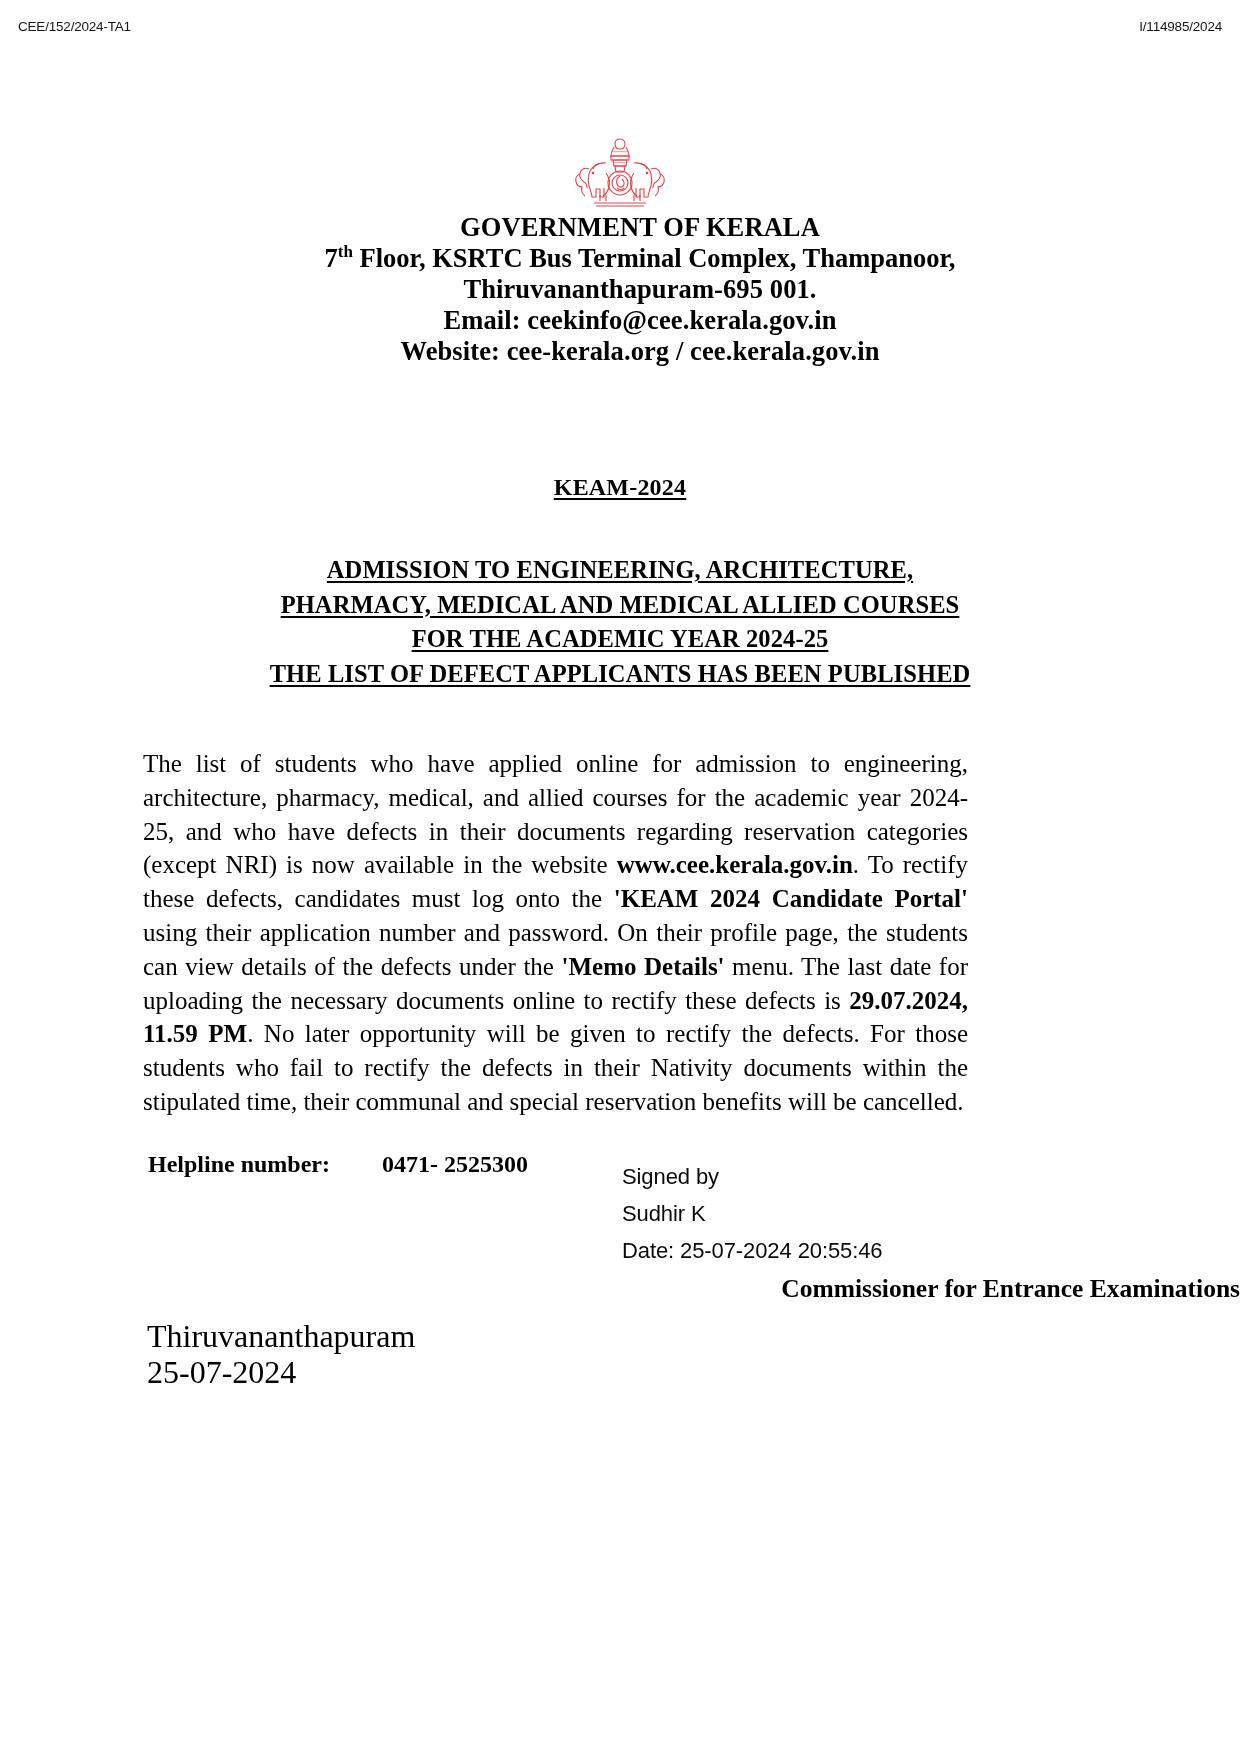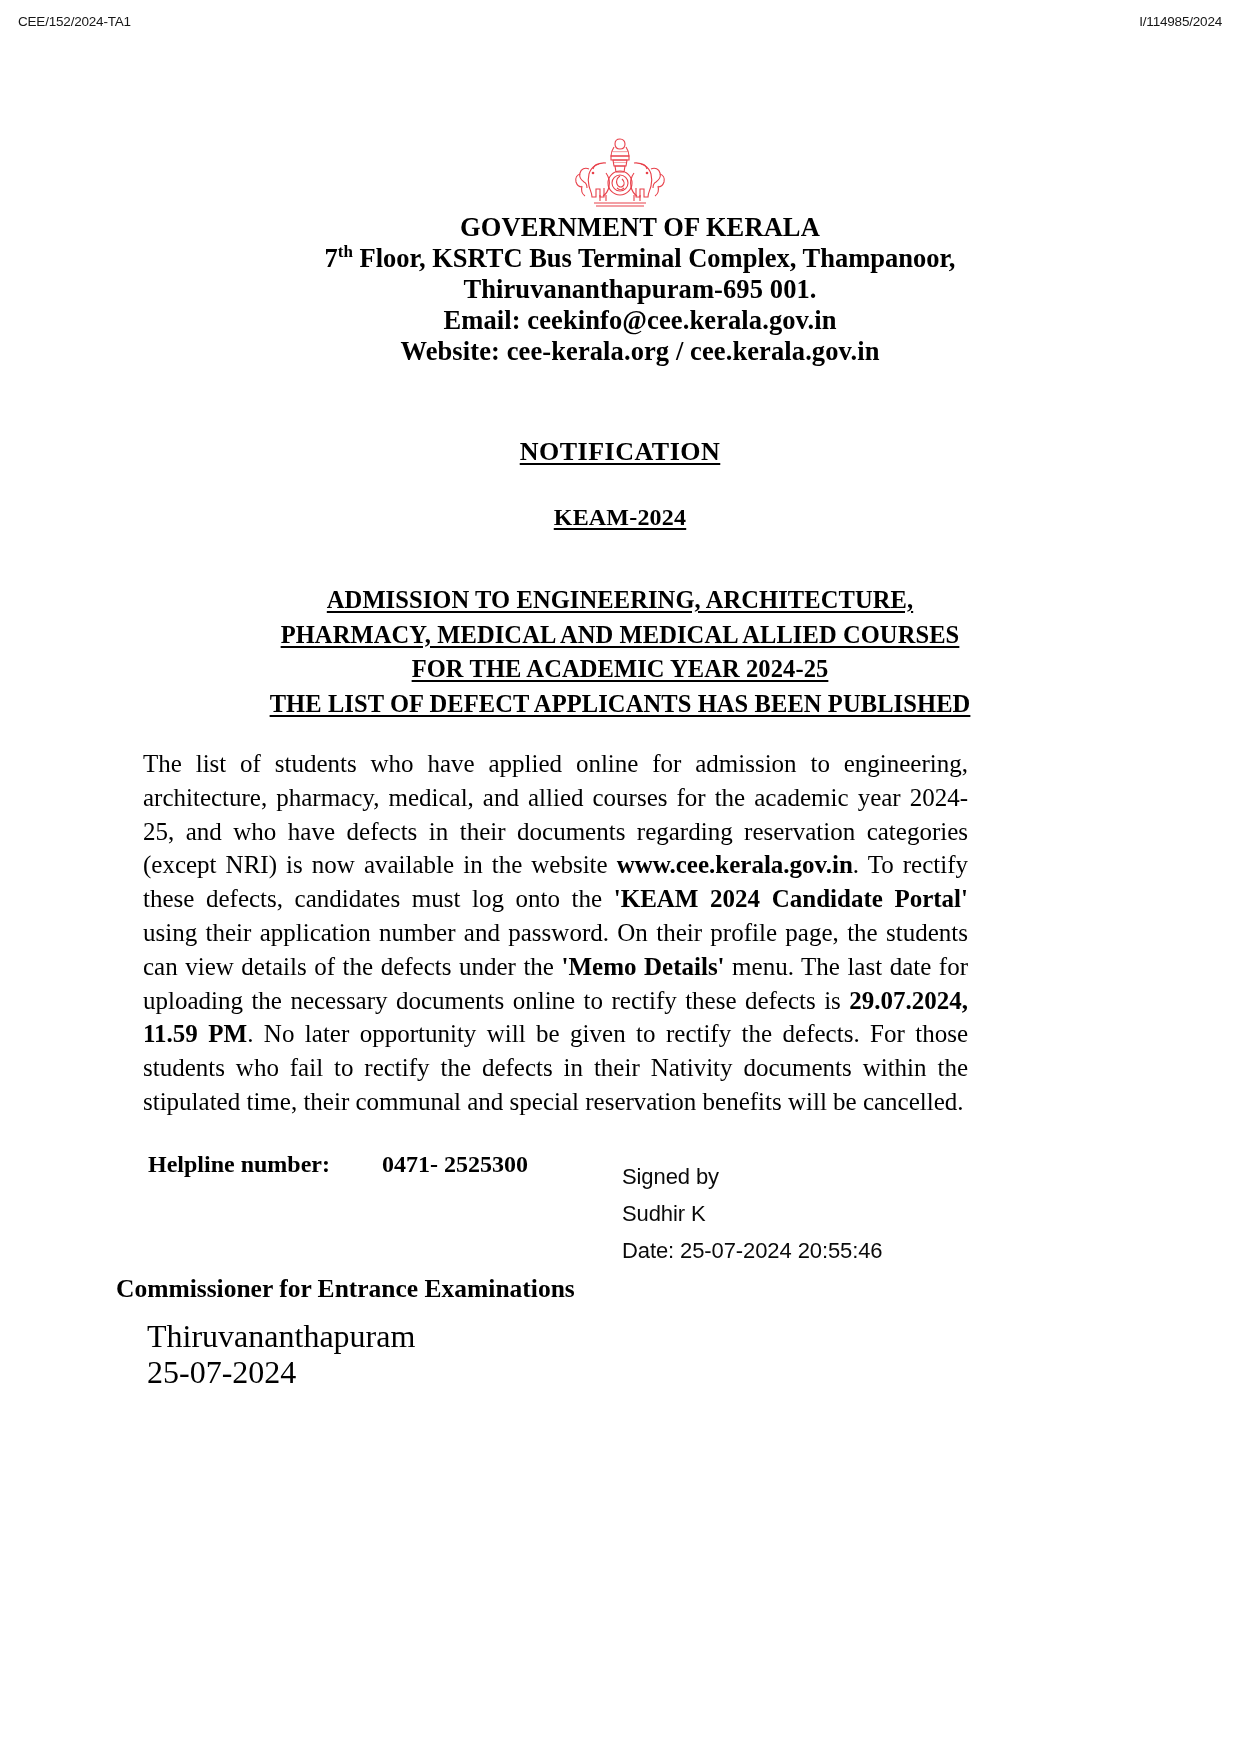--- a/index.html
+++ b/index.html
@@ -18,21 +18,21 @@
 
   
   .page-header {
     position: absolute;
     top: 8px;
     left: 0;
     width: 1240px;
     height: 26px;
     display: flex;
     justify-content: space-between;
-    align-items: center;
+    align-items: flex-end;
     padding: 0 18px;
     box-sizing: border-box;
   }
   .page-header span {
     font-family: "Liberation Sans", "DejaVu Sans", sans-serif;
     font-size: 13.5px;
     letter-spacing: -0.2px;
     color: #161616;
     white-space: nowrap;
   }
@@ -152,21 +152,21 @@
     color: #0a0a0a;
     letter-spacing: -0.1px;
   }
 
   
   .designation {
     position: absolute;
     top: 1274px;
     left: 0;
     width: 1240px;
-    text-align: left;
+    text-align: right;
     padding-left: 116px;
     box-sizing: border-box;
     font-weight: bold;
     font-size: 25.5px;
   }
 
   
   .place-date {
     position: absolute;
     top: 1318px;
@@ -232,21 +232,20 @@
 
   <div class="org-block">
     <div class="org-line">GOVERNMENT OF KERALA</div>
     <div class="org-line addr1"><span class="seventh">7</span><sup class="ord">th</sup><span> Floor, KSRTC Bus Terminal Complex, Thampanoor,</span></div>
     <div class="org-line">Thiruvananthapuram-695 001.</div>
     <div class="org-line">Email: ceekinfo@cee.kerala.gov.in</div>
     <div class="org-line">Website: cee-kerala.org / cee.kerala.gov.in</div>
   </div>
 
   <div class="headings">
-    <div class="h-notification"><span class="u">NOTIFICATION</span></div>
     <div class="h-keam"><span class="u">KEAM-2024</span></div>
     <div class="h-subject">
       <div><span class="u">ADMISSION TO ENGINEERING, ARCHITECTURE,</span></div>
       <div><span class="u">PHARMACY, MEDICAL AND MEDICAL ALLIED COURSES</span></div>
       <div><span class="u">FOR THE ACADEMIC YEAR 2024-25 </span></div>
       <div><span class="u">THE LIST OF DEFECT APPLICANTS HAS BEEN PUBLISHED</span></div>
     </div>
   </div>
 
   <p class="body-para"><span>The list of students who have applied online for admission to engineering, architecture, pharmacy, medical, and allied courses for the academic year 2024-25, and who have defects in their documents regarding reservation categories (except NRI) is now available in the website </span><b>www.cee.kerala.gov.in</b><span>. To rectify these defects, candidates must log onto the </span><b>'KEAM 2024 Candidate Portal'</b><span> using their application number and password. On their profile page, the students can view details of the defects under the </span><b>'Memo Details'</b><span> menu. The last date for uploading the necessary documents online to rectify these defects is </span><b>29.07.2024, 11.59 PM</b><span>. No later opportunity will be given to rectify the defects. For those students who fail to rectify the defects in their Nativity documents within the stipulated time, their communal and special reservation benefits will be cancelled.</span></p>

